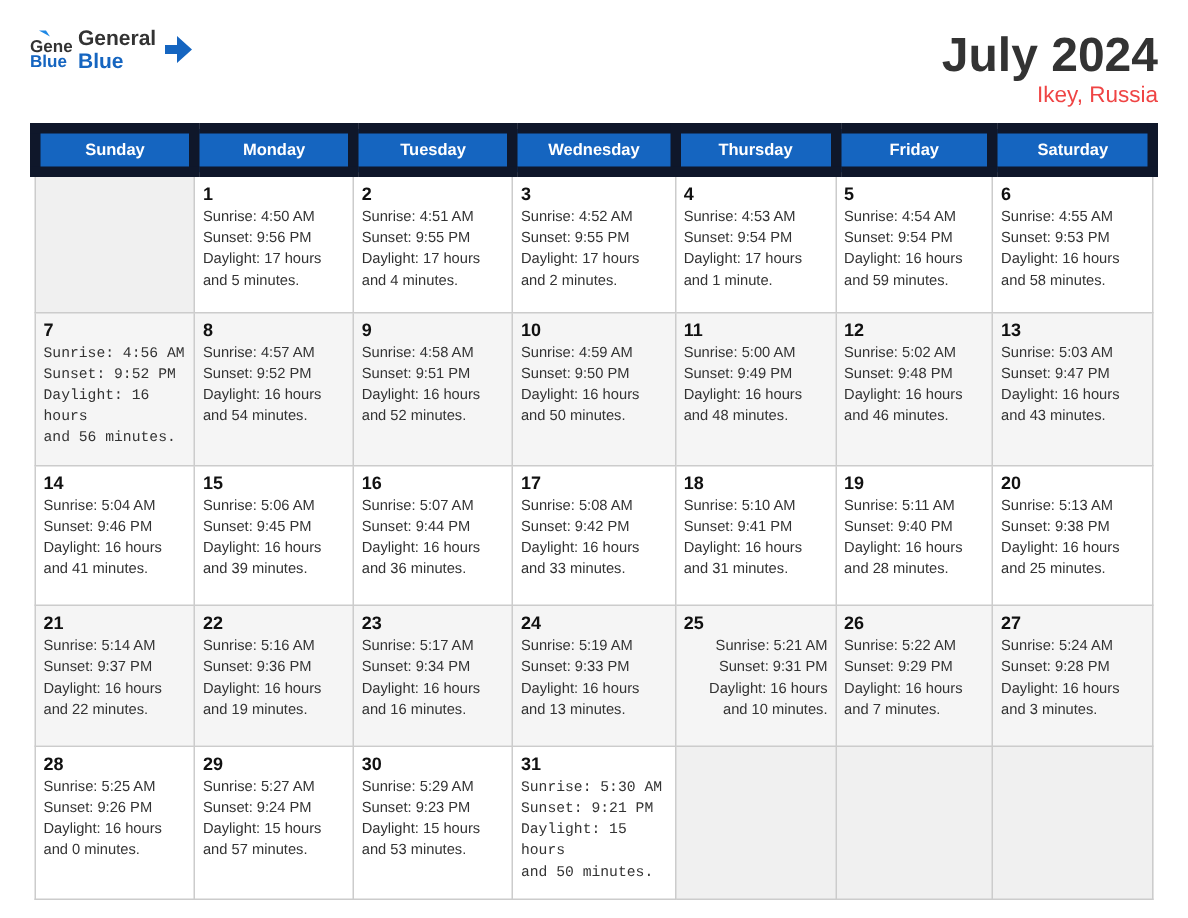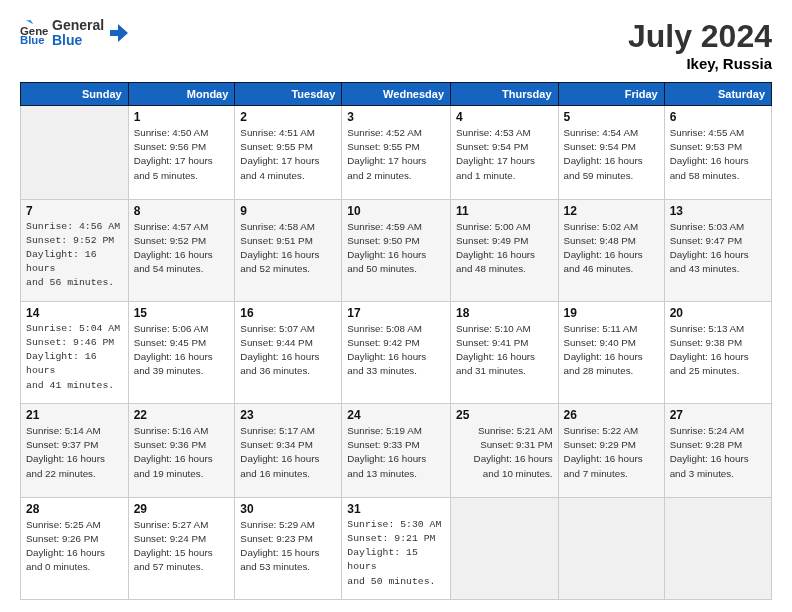--- a/index.html
+++ b/index.html
@@ -35,37 +35,36 @@
     .title-block {
       text-align: right;
     }
     .month-title {
       font-size: 32px;
       font-weight: bold;
       color: #333;
     }
     .location-title {
       font-size: 15px;
-      color: #000000;
-      font-weight: bold;
+      color: #ef4444;
     }
     .calendar-table {
       width: 100%;
       border-collapse: collapse;
       flex: 1;
       font-size: 10.5px;
     }
     .calendar-table th {
       background-color: #1565c0;
       color: #fff;
-      text-align: right;
+      text-align: center;
       padding: 5px 6px;
       font-size: 11px;
       font-weight: bold;
-      border: 1px solid #0f172a;
+      border: 7px solid #0f172a;
     }
     .calendar-table td {
       border: 1px solid #ccc;
       vertical-align: top;
       padding: 4px 5px;
       width: 113px;
       height: 88px;
     }
     .calendar-table tr:nth-child(even) td {
       background-color: #f5f5f5;
@@ -219,21 +218,21 @@
             <span class="day-number">13</span>
             <div class="day-info" style="white-space: pre-line;">Sunrise: 5:03 AM
 Sunset: 9:47 PM
 Daylight: 16 hours
 and 43 minutes.</div>
           </td>
         </tr>
         <tr>
           <td>
             <span class="day-number">14</span>
-            <div class="day-info" style="white-space: pre-line; font-family: Liberation Mono, monospace;">Sunrise: 5:04 AM
+            <div class="day-info" style="white-space: pre-line;">Sunrise: 5:04 AM
 Sunset: 9:46 PM
 Daylight: 16 hours
 and 41 minutes.</div>
           </td>
           <td>
             <span class="day-number">15</span>
             <div class="day-info" style="white-space: pre-line;">Sunrise: 5:06 AM
 Sunset: 9:45 PM
 Daylight: 16 hours
 and 39 minutes.</div>

